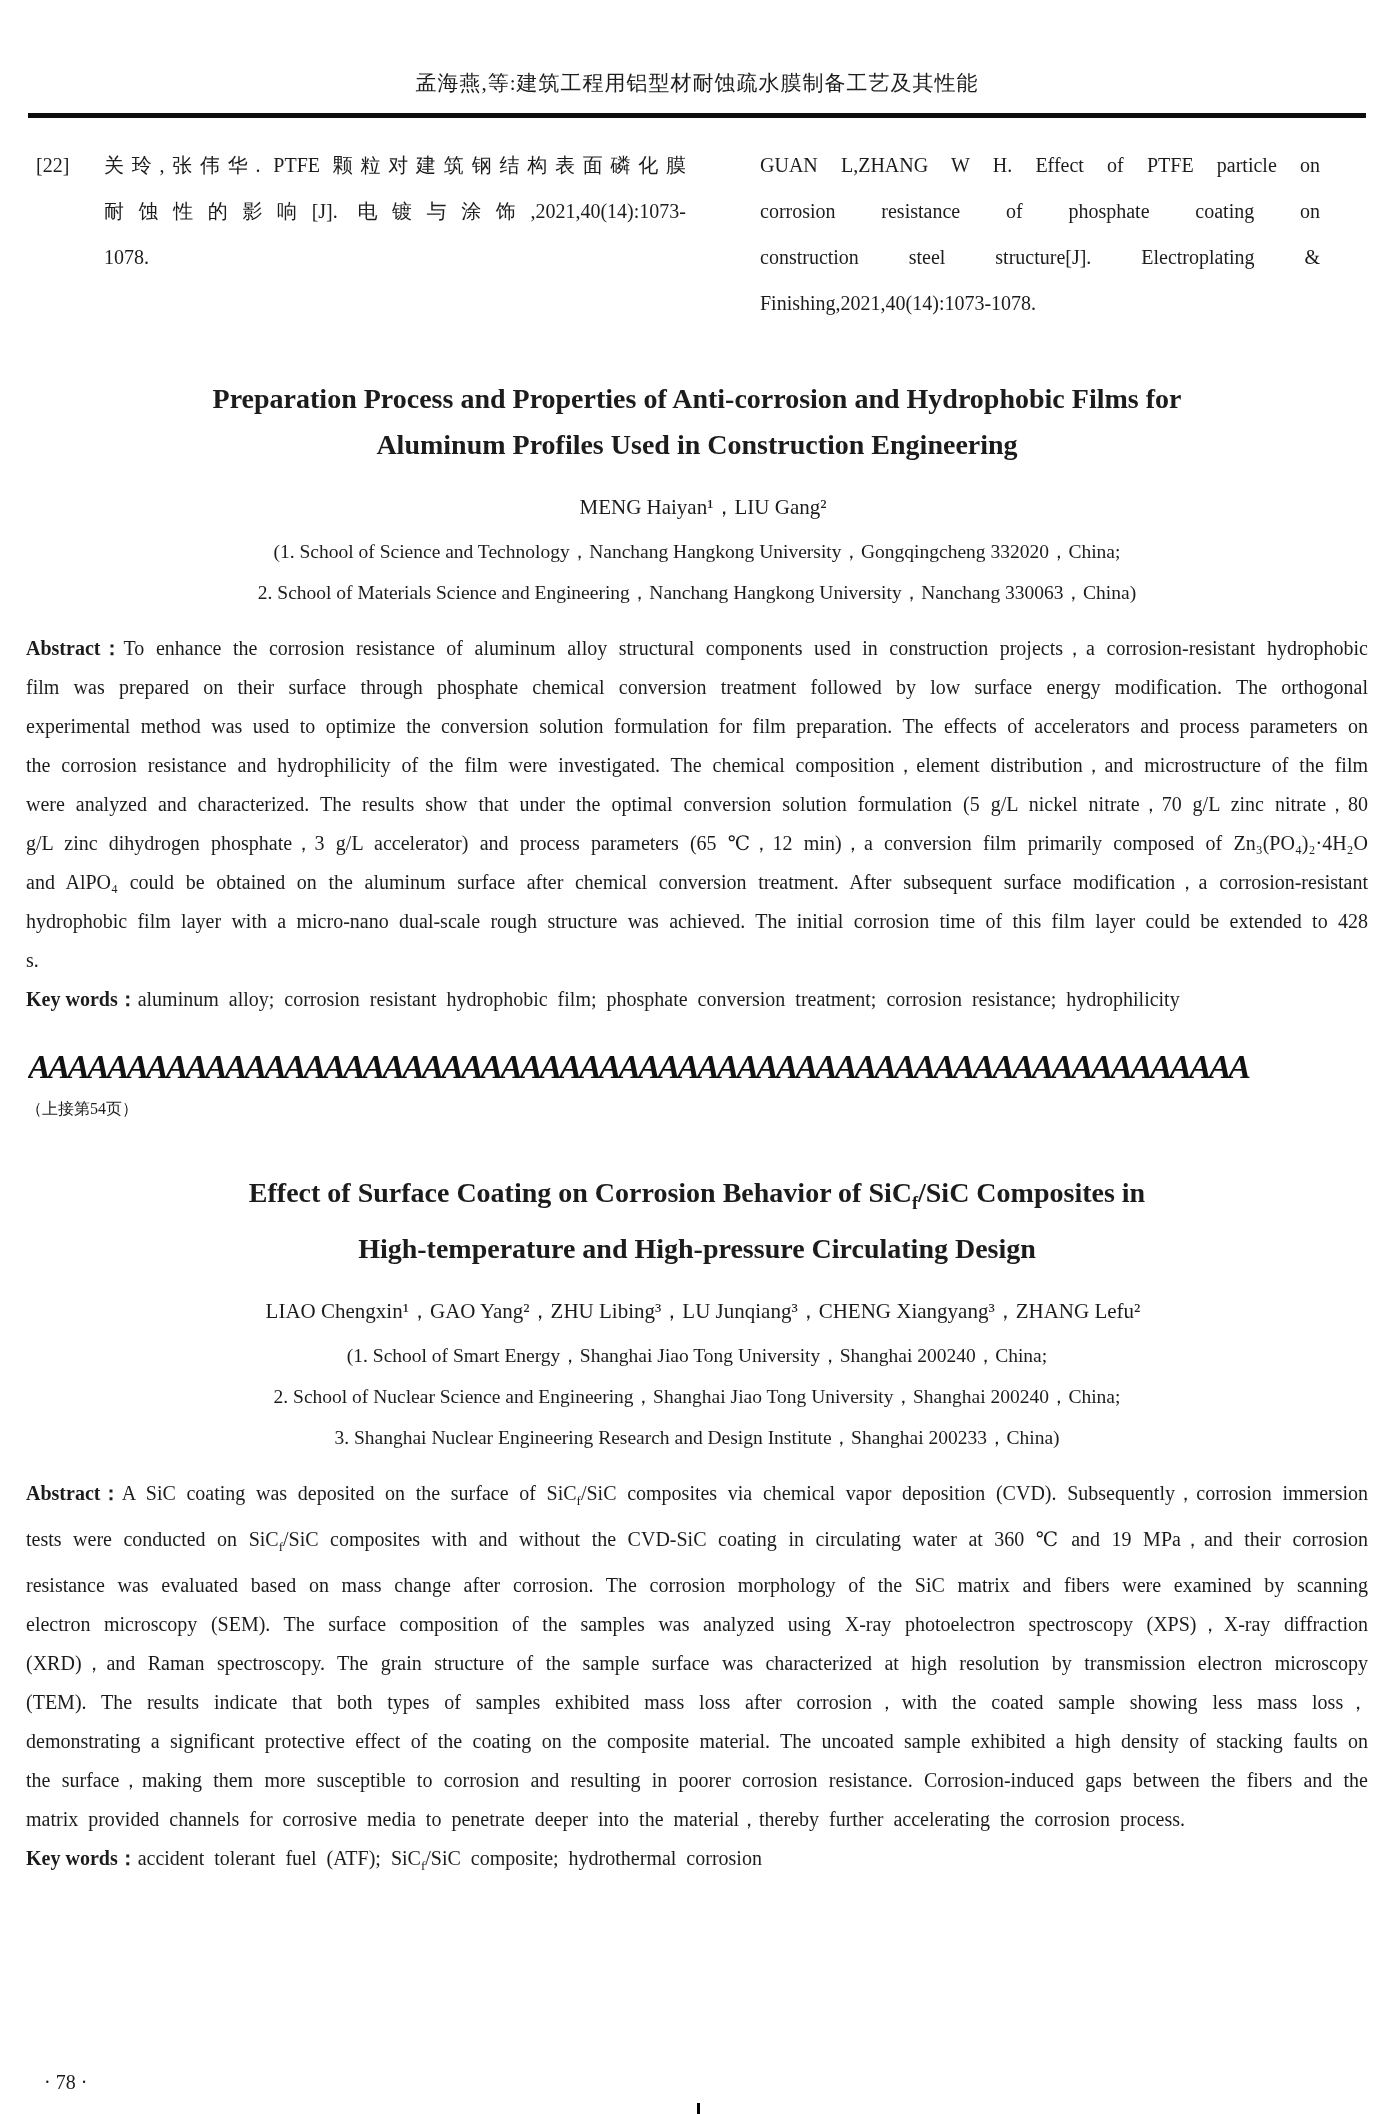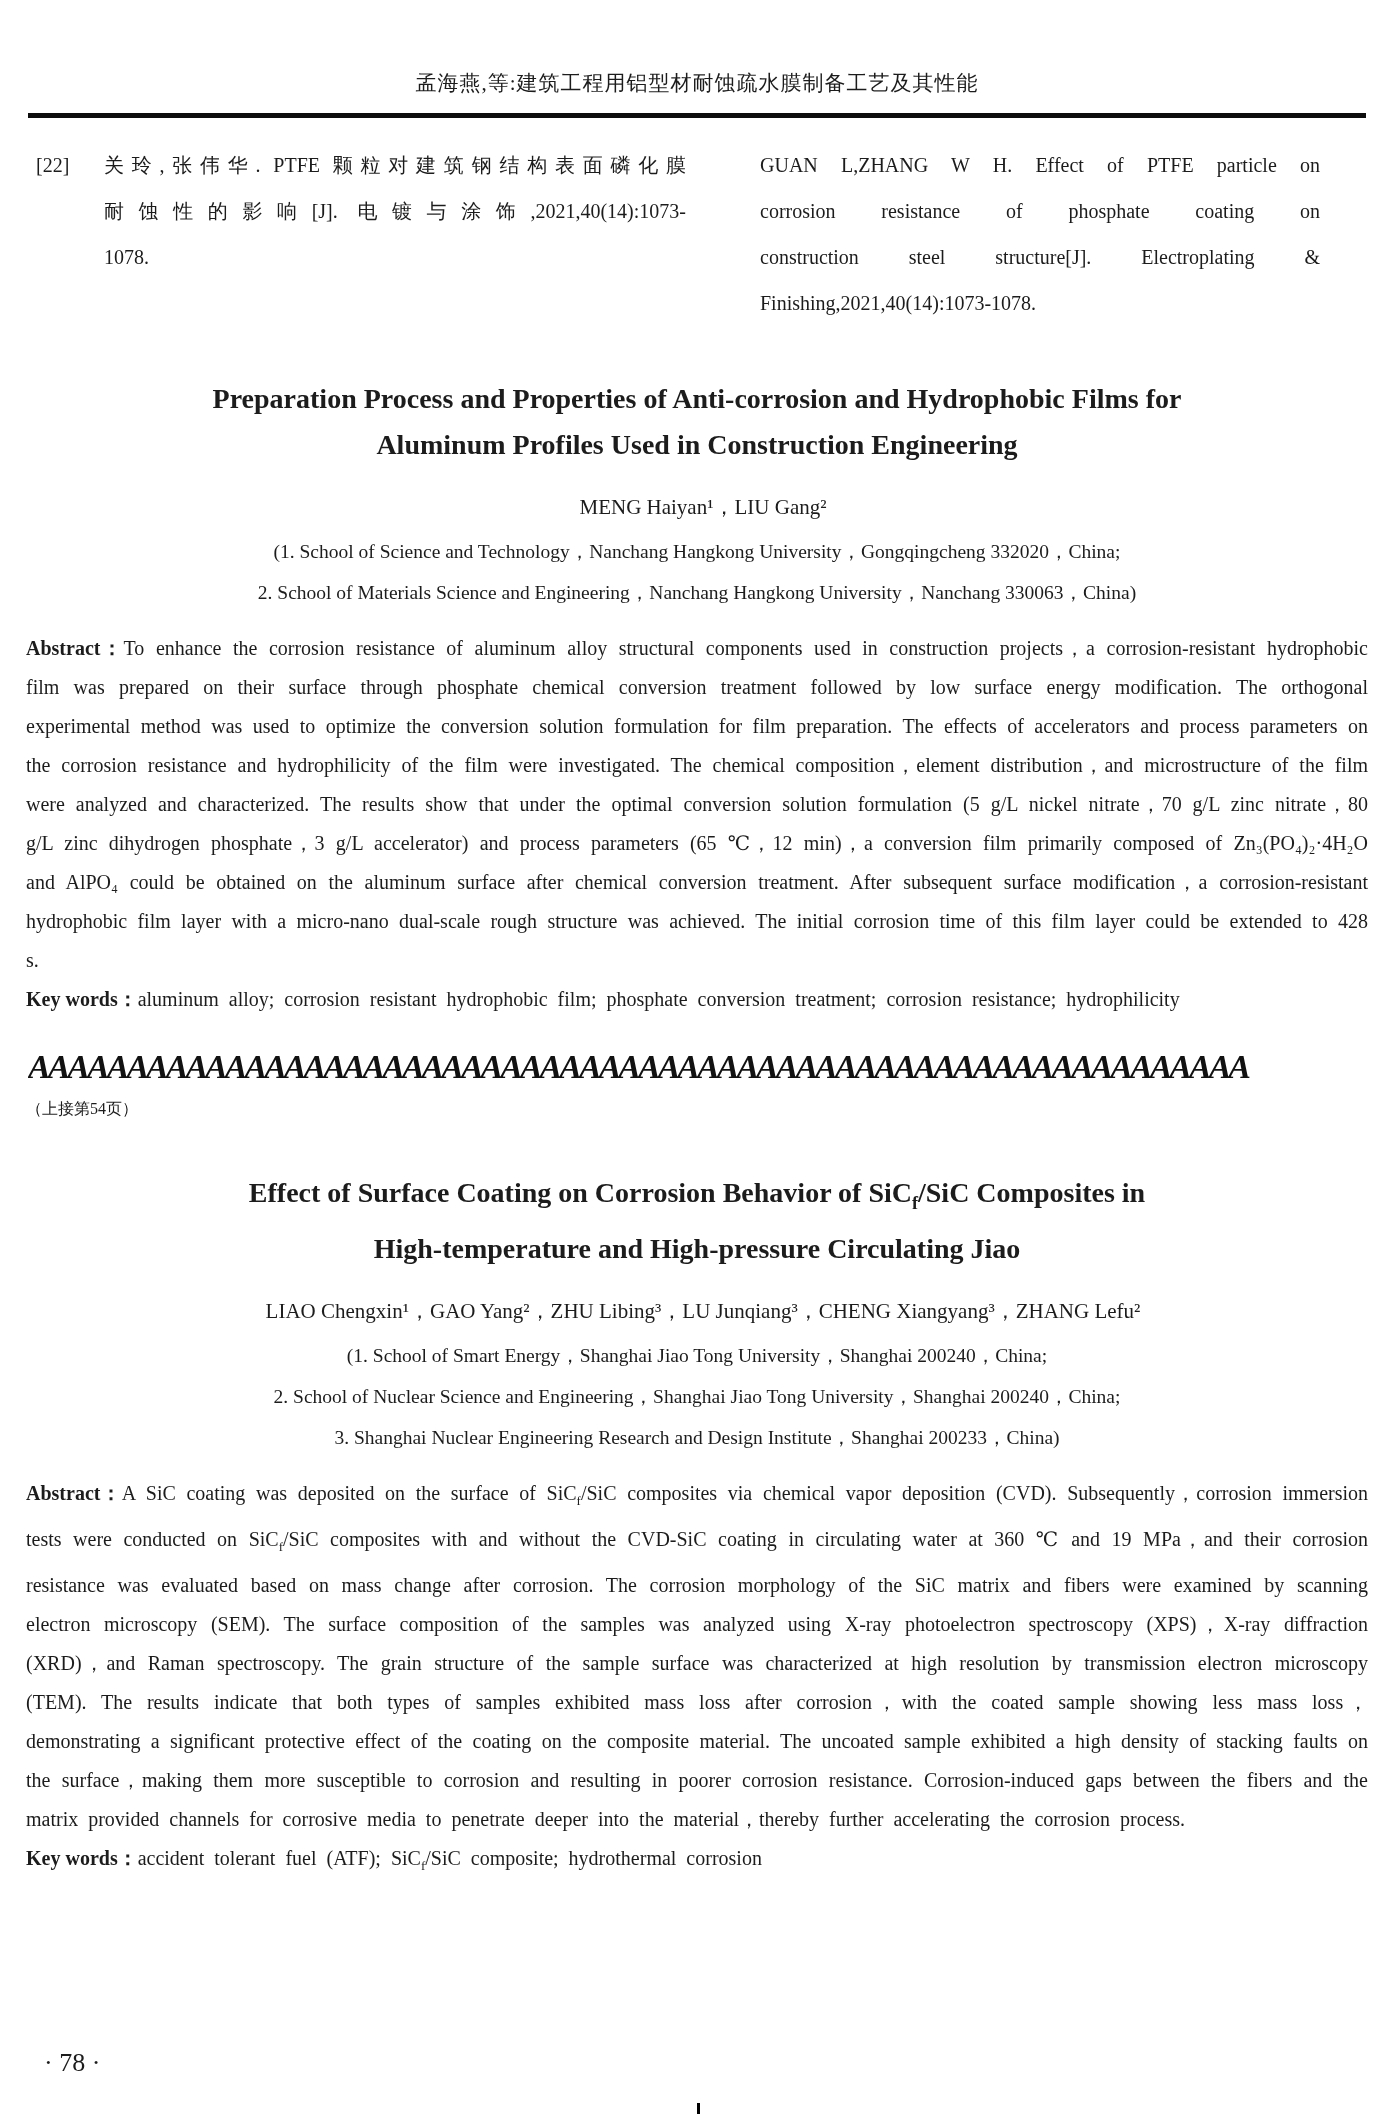--- a/index.html
+++ b/index.html
@@ -88,22 +88,22 @@
   .cont-note {
     margin: 10px 0 0 26px;
     font-size: 16px;
   }
   .paper2-title { }
   sub { font-size: 0.65em; }
   
   .page-number {
     position: absolute;
     left: 44px;
-    bottom: 36px;
-    font-size: 26px;
+    bottom: 20px;
+    font-size: 20px;
   }
   .bottom-mark {
     position: absolute;
     left: 50%;
     bottom: 0;
     width: 3px;
     height: 11px;
     background: #000;
   }
 </style>
@@ -149,21 +149,21 @@
   <div class="para"><b>Abstract：</b><span>To enhance the corrosion resistance of aluminum alloy structural components used in construction projects，a corrosion-resistant hydrophobic film was prepared on their surface through phosphate chemical conversion treatment followed by low surface energy modification. The orthogonal experimental method was used to optimize the conversion solution formulation for film preparation. The effects of accelerators and process parameters on the corrosion resistance and hydrophilicity of the film were investigated. The chemical composition，element distribution，and microstructure of the film were analyzed and characterized. The results show that under the optimal conversion solution formulation (5 g/L nickel nitrate，70 g/L zinc nitrate，80 g/L zinc dihydrogen phosphate，3 g/L accelerator) and process parameters (65 ℃，12 min)，a conversion film primarily composed of Zn₃(PO₄)₂·4H₂O and AlPO₄ could be obtained on the aluminum surface after chemical conversion treatment. After subsequent surface modification，a corrosion-resistant hydrophobic film layer with a micro-nano dual-scale rough structure was achieved. The initial corrosion time of this film layer could be extended to 428 s.</span></div>
 
   <div class="para kw"><b>Key words：</b><span>aluminum alloy; corrosion resistant hydrophobic film; phosphate conversion treatment; corrosion resistance; hydrophilicity</span></div>
 
   <div class="separator">AAAAAAAAAAAAAAAAAAAAAAAAAAAAAAAAAAAAAAAAAAAAAAAAAAAAAAAAAAAAAA</div>
 
   <div class="cont-note">（上接第54页）</div>
 
   <div class="paper-title paper2-title">
     <div>Effect of Surface Coating on Corrosion Behavior of SiC<sub>f</sub>/SiC Composites in</div>
-    <div>High-temperature and High-pressure Circulating Jiao</div>
+    <div>High-temperature and High-pressure Circulating Design</div>
   </div>
 
   <div class="authors">LIAO Chengxin¹，GAO Yang²，ZHU Libing³，LU Junqiang³，CHENG Xiangyang³，ZHANG Lefu²</div>
 
   <div class="affils">
     <div>(1. School of Smart Energy，Shanghai Jiao Tong University，Shanghai 200240，China;</div>
     <div>2. School of Nuclear Science and Engineering，Shanghai Jiao Tong University，Shanghai 200240，China;</div>
     <div>3. Shanghai Nuclear Engineering Research and Design Institute，Shanghai 200233，China)</div>
   </div>
 

